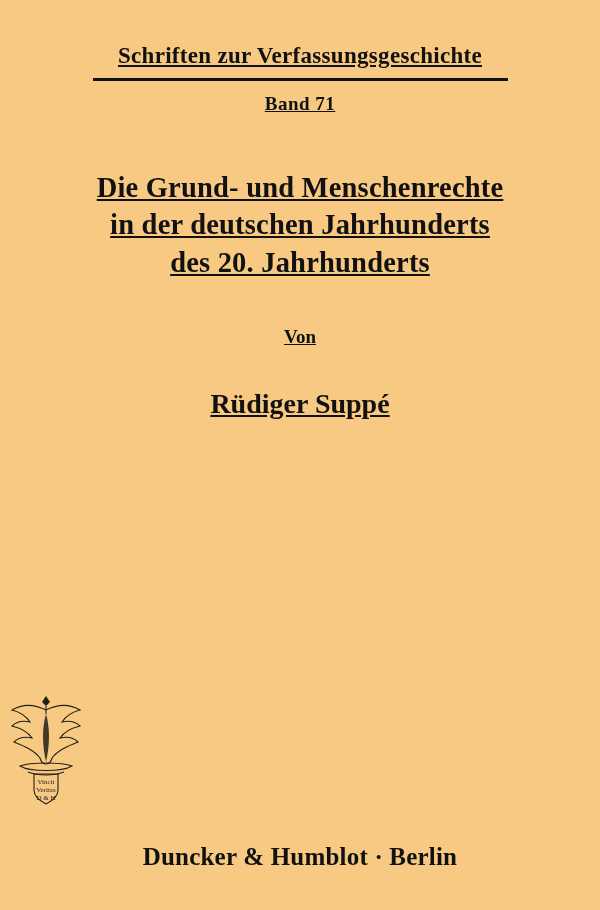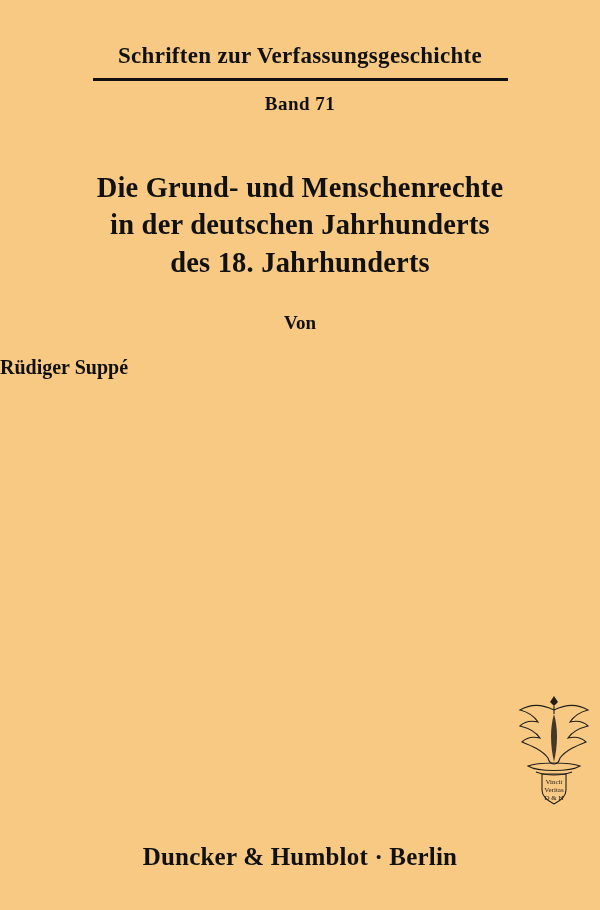--- a/index.html
+++ b/index.html
@@ -15,20 +15,21 @@
     overflow: hidden;
   }
   .cover {
     position: relative;
     width: 600px;
     height: 910px;
     box-sizing: border-box;
     display: flex;
     flex-direction: column;
     align-items: center;
+    text-decoration: underline;
   }
 
   .series-block {
     width: 100%;
     text-align: center;
     margin-top: 42px;
   }
   .series-title {
     font-size: 23px;
     font-weight: bold;
@@ -58,39 +59,39 @@
     letter-spacing: 0.2px;
   }
   .main-title .line {
     display: block;
     text-align: center;
   }
 
   .byline {
     width: 100%;
     text-align: center;
-    margin-top: 30px;
+    margin-top: 44px;
     font-size: 19px;
     font-weight: bold;
   }
   .author {
     width: 100%;
-    text-align: left;
-    margin-top: 22px;
-    font-size: 20px;
+    text-align: center;
+    margin-top: 40px;
+    font-size: 28px;
     font-weight: bold;
   }
 
   .logo-wrap {
     position: absolute;
     top: 688px;
     left: 0;
     width: 100%;
     display: flex;
-    justify-content: flex-end;
+    justify-content: flex-start;
   }
   .logo {
     width: 92px;
     height: 122px;
     opacity: 0.92;
   }
 
   .publisher {
     position: absolute;
     top: 843px;
@@ -109,21 +110,21 @@
 
   <div class="series-block">
     <div class="series-title">Schriften zur Verfassungsgeschichte</div>
     <div class="rule"></div>
     <div class="volume">Band 71</div>
   </div>
 
   <div class="main-title">
     <span class="line">Die Grund- und Menschenrechte</span>
     <span class="line">in der deutschen Jahrhunderts</span>
-    <span class="line">des 18. Jahrhunderts</span>
+    <span class="line">des 20. Jahrhunderts</span>
   </div>
 
   <div class="byline">Von</div>
   <div class="author">Rüdiger Suppé</div>
 
   <div class="logo-wrap">
     <svg class="logo" viewBox="0 0 92 122" aria-hidden="true">
       <g fill="none" stroke="#111" stroke-width="1.1">
 
         <path d="M46 8 L42 14 L46 18 L50 14 Z" fill="#111" stroke="none"></path>

